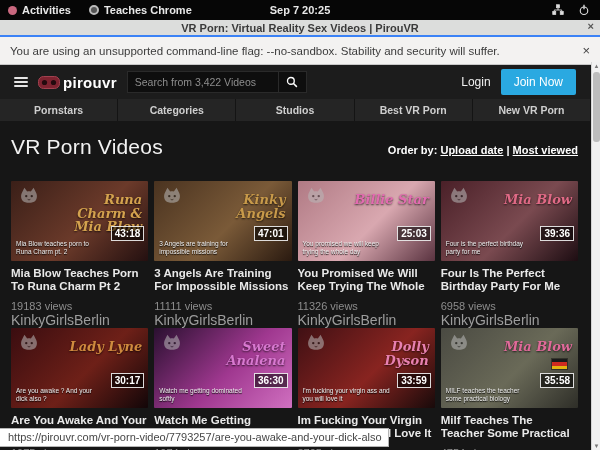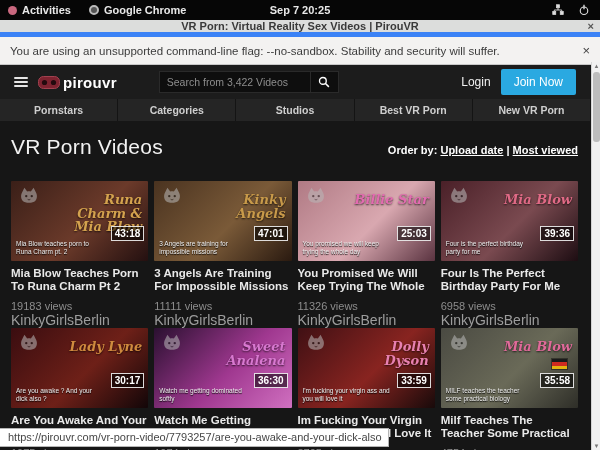--- a/index.html
+++ b/index.html
@@ -11,36 +11,36 @@
   .sysbar .left { display:flex; align-items:center; gap:18px; padding-left:8px; }
   .activities { display:flex; align-items:center; gap:5px; }
   .dot { width:9px; height:9px; border-radius:50%; background:#c9687f; display:inline-block; }
   .chrome-item { display:flex; align-items:center; gap:5px; }
   .chrome-ico { width:10px; height:10px; border-radius:50%; border:2px solid #bbb; background:#555; display:inline-block; }
   .sysbar .clock { position:absolute; left:0; right:0; text-align:center; pointer-events:none; }
   .sysbar .right { margin-left:auto; display:flex; align-items:center; gap:14px; padding-right:10px; z-index:2; }
   .sysicon { width:12px; height:12px; fill:#ddd; stroke:#ddd; }
 
   
-  .titlebar { height:17px; background:#dcdddc; border-bottom:5px solid #3b82f6; display:flex; align-items:center; justify-content:center; position:relative; font-size:11px; font-weight:bold; color:#3a3a3a; }
+  .titlebar { height:17px; background:#dcdddc; border-bottom:2px solid #3b82f6; display:flex; align-items:center; justify-content:center; position:relative; font-size:11px; font-weight:bold; color:#3a3a3a; }
   .titlebar .win-close { position:absolute; right:6px; top:0; font-size:11px; color:#555; cursor:default; }
 
   
   .infobar { height:28px; background:#f3f2f1; border-bottom:1px solid #c8c8c8; display:flex; align-items:center; font-size:11.5px; color:#3c3c3c; padding:0 10px; }
   .infobar .close { margin-left:auto; color:#444; font-size:13px; }
 
   
   .site { position:relative; height:388px; background:#161616; padding-right:10px; overflow:hidden; }
 
   .site-header { height:34px; background:#1c1c1c; display:flex; align-items:center; padding:0 14px 0 14px; gap:10px; }
   .hamburger { width:14px; display:flex; flex-direction:column; gap:2px; }
   .hamburger span { height:2px; background:#e6e6e6; border-radius:1px; }
   .logo { display:flex; align-items:center; gap:3px; }
   .logo-text { color:#fff; font-size:15px; font-weight:bold; letter-spacing:0.3px; }
-  .searchwrap { display:flex; margin-left:32px; }
+  .searchwrap { display:flex; }
   .search-input { width:152px; height:22px; background:#0e0e0e; border:1px solid #2a2a2a; color:#cfcfcf; font-size:10.5px; padding:0 7px; font-family:"Liberation Sans", sans-serif; }
   .search-input::placeholder { color:#8d8d8d; }
   .search-btn { width:28px; height:22px; background:#0e0e0e; border:1px solid #2a2a2a; border-left:none; display:flex; align-items:center; justify-content:center; }
   .login { margin-left:auto; color:#f0f0f0; font-size:12px; }
   .join { color:#fff; font-size:12px; padding:6px 13px; border-radius:2px; font-weight:normal; }
 
   .navbar { height:22px; background:#222; display:flex; }
   .nav-item { flex:1; display:flex; align-items:center; justify-content:center; color:#cfcfcf; font-size:10.5px; font-weight:bold; border-left:1px solid #141414; background:#252525; }
   .nav-item:first-child { border-left:none; }
 
@@ -79,21 +79,21 @@
 <div class="screen">
 
   <div class="sysbar">
     <div class="left">
       <span class="activities">
         <span class="dot"></span>
         <span>Activities</span>
       </span>
       <span class="chrome-item">
         <span class="chrome-ico"></span>
-        <span>Google Chrome</span>
+        <span>Teaches Chrome</span>
       </span>
     </div>
     <span class="clock">Sep 7 20:25</span>
     <div class="right">
       <svg class="sysicon" viewBox="0 0 16 16">
           <rect x="6" y="1" width="4" height="4"></rect>
           <rect x="1" y="10" width="4" height="4"></rect>
           <rect x="11" y="10" width="4" height="4"></rect>
           <path d="M8 5v3M3 10V8h10v2" fill="none" stroke-width="1.2"></path>
         </svg>

